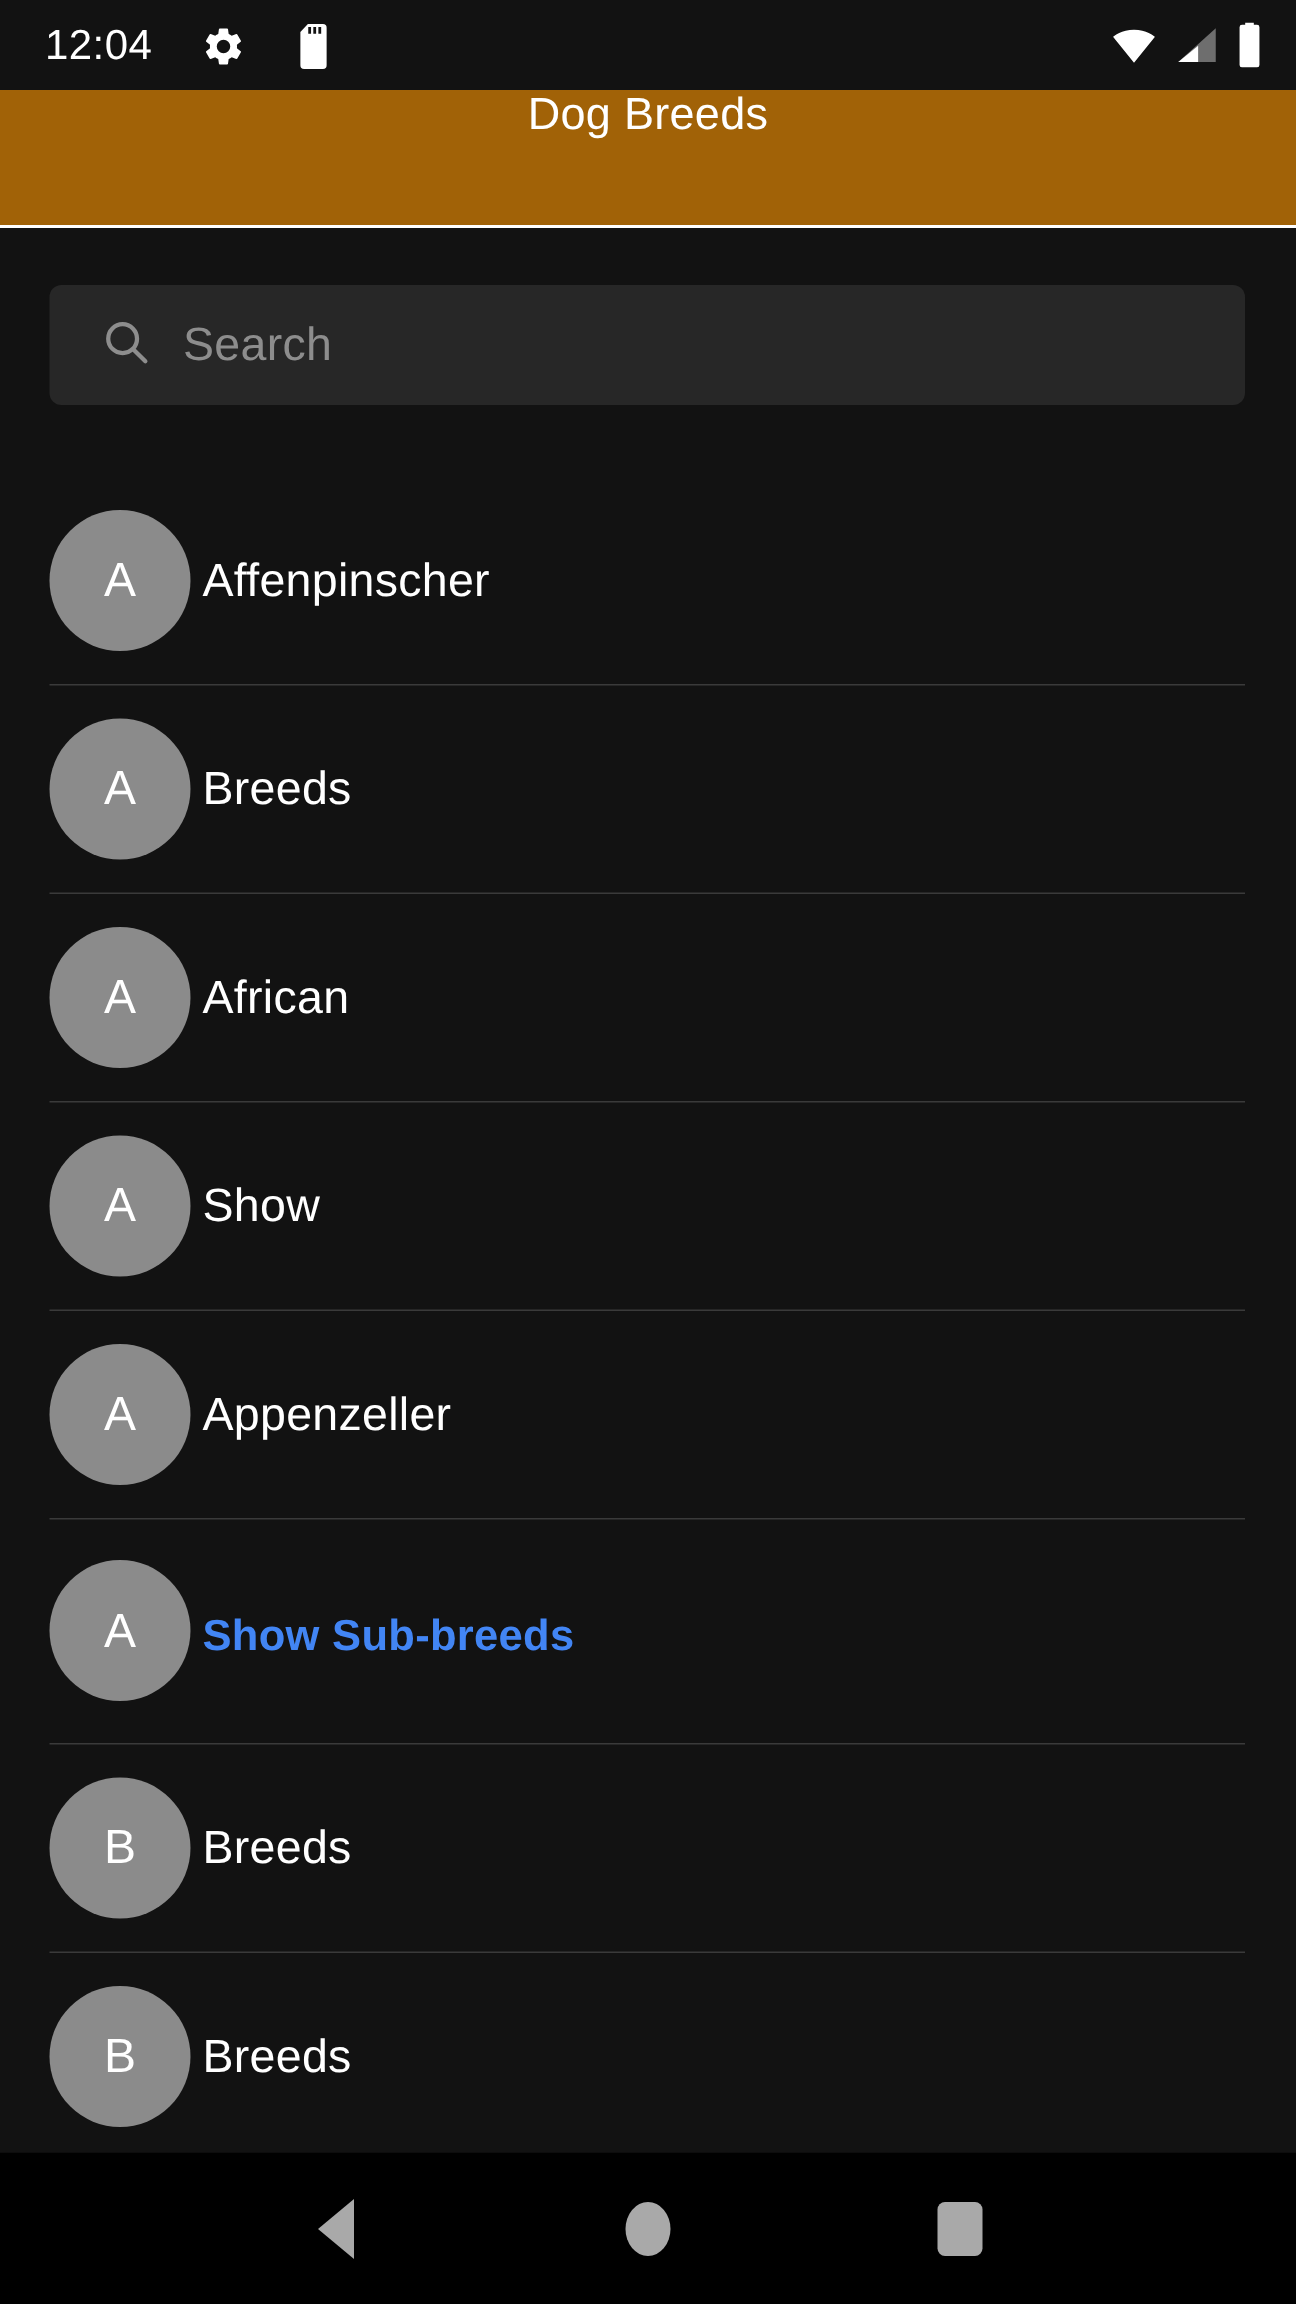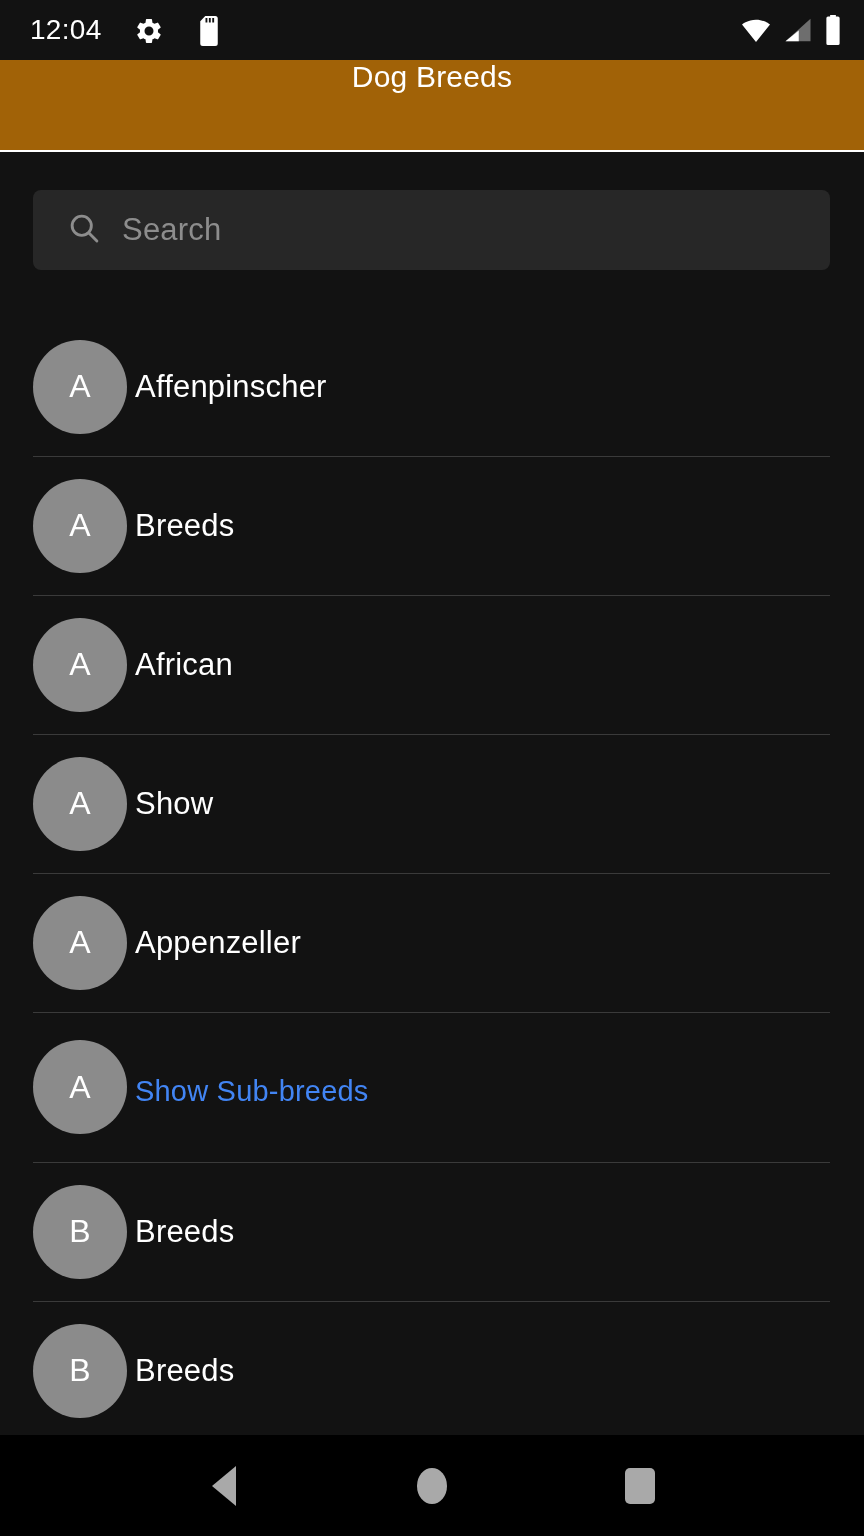--- a/index.html
+++ b/index.html
@@ -85,21 +85,21 @@
     width:94px; height:94px; border-radius:50%;
     background:#8b8b8b;
     display:flex; align-items:center; justify-content:center;
     color:#ffffff; font-size:32px; font-weight:500;
   }
   .row-text { margin-left:8px; display:flex; flex-direction:column; justify-content:center; }
   .row-title {
     color:#ffffff; font-size:31px; font-weight:500; letter-spacing:.2px; line-height:1.2;
   }
   .row-sub {
-    color:#4285f4; font-size:29px; font-weight:400; letter-spacing:.2px;
+    color:#4285f4; font-size:29px; font-weight:700; letter-spacing:.2px;
     margin-top:9px; line-height:1.2;
   }
   .row.has-sub { height:150px; }
 
   
   .navbar {
     height:101px; flex:0 0 101px;
     background:#000000;
     display:flex; align-items:center; justify-content:space-around;
     padding:0 120px;

